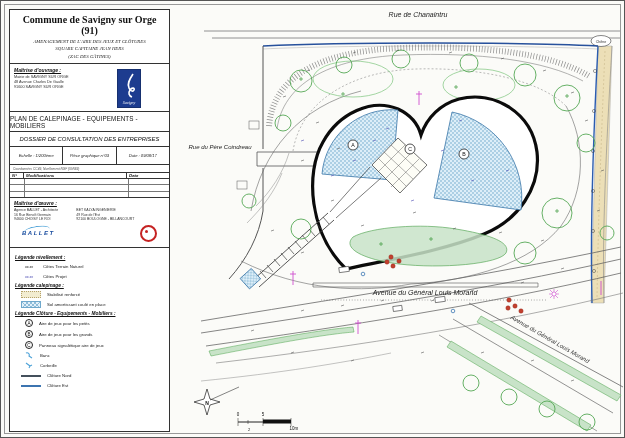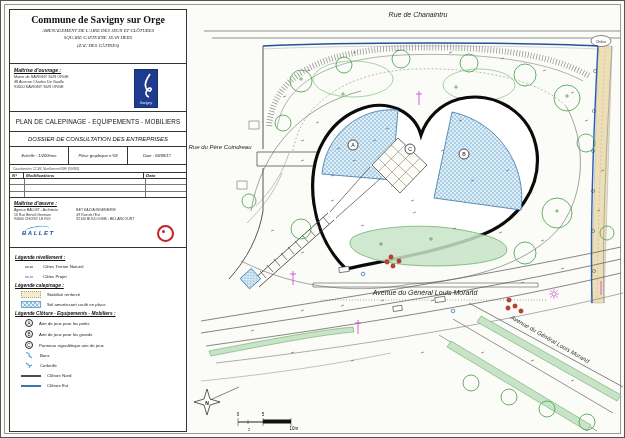--- a/index.html
+++ b/index.html
@@ -1,20 +1,20 @@
 <!DOCTYPE html>
 <html><head>
 <meta charset="utf-8">
 <style>
   html,body{margin:0;padding:0;background:#d6d6d2;font-family:"Liberation Sans",sans-serif;}
   .sheet{position:relative;width:625px;height:438px;background:#fbfbf8;border:1px solid #555;box-sizing:border-box;overflow:hidden;}
   .sheet-inner-border{position:absolute;inset:3px;border:1px solid #999;pointer-events:none;}
   svg.plan{position:absolute;left:0;top:0;}
   
-  .tb{position:absolute;left:8px;top:8px;width:178px;height:423px;border:1px solid #333;background:#fff;display:flex;flex-direction:column;box-sizing:border-box;}
+  .tb{position:absolute;left:8px;top:8px;width:161px;height:423px;border:1px solid #333;background:#fff;display:flex;flex-direction:column;box-sizing:border-box;}
   .tb section{border-bottom:1px solid #333;box-sizing:border-box;position:relative;}
   .s-title{height:54px;text-align:center;padding-top:4px;}
   .main-title{font-family:"Liberation Serif",serif;font-weight:bold;font-size:10px;line-height:11px;color:#111;}
   .sub-line{font-family:"Liberation Serif",serif;font-style:italic;font-size:4.8px;line-height:6.4px;color:#222;margin-top:1px;}
   .sub-wrap{margin-top:3px;}
   .s-mo{height:48px;padding:3px 4px;}
   .blk-heading{font-size:5px;font-weight:bold;font-style:italic;text-decoration:underline;color:#111;margin-bottom:2px;}
   .addr{font-size:3.8px;line-height:5px;color:#333;}
   .savigny-logo{position:absolute;right:28px;top:5px;width:22px;height:37px;background:#1d3c8f;border:0.5px solid #16306f;display:flex;flex-direction:column;align-items:center;justify-content:flex-end;}
   .savigny-logo svg{position:absolute;top:2px;left:2px;}
@@ -260,20 +260,21 @@
       <text x="262" y="415" font-size="4.5" fill="#111" text-anchor="middle">5</text>
       <text x="293" y="429" font-size="4.5" fill="#111" text-anchor="middle">10m</text>
       <text x="248" y="430" font-size="4" fill="#111" text-anchor="middle">2</text>
     </g>
   </svg>
 
   <div class="tb">
 
     <section class="s-title">
       <div class="main-title">Commune de Savigny sur Orge</div>
+      <div class="main-title">(91)</div>
       <div class="sub-wrap">
         <div class="sub-line">AMENAGEMENT DE L'AIRE DES JEUX ET CLÔTURES</div>
         <div class="sub-line">SQUARE CAPITAINE JEAN HERS</div>
         <div class="sub-line">(ZAC DES GÂTINES)</div>
       </div>
     </section>
 
     <section class="s-mo">
       <div class="blk-heading">Maîtrise d'ouvrage :</div>
       <div class="addr">Mairie de SAVIGNY SUR ORGE</div>

